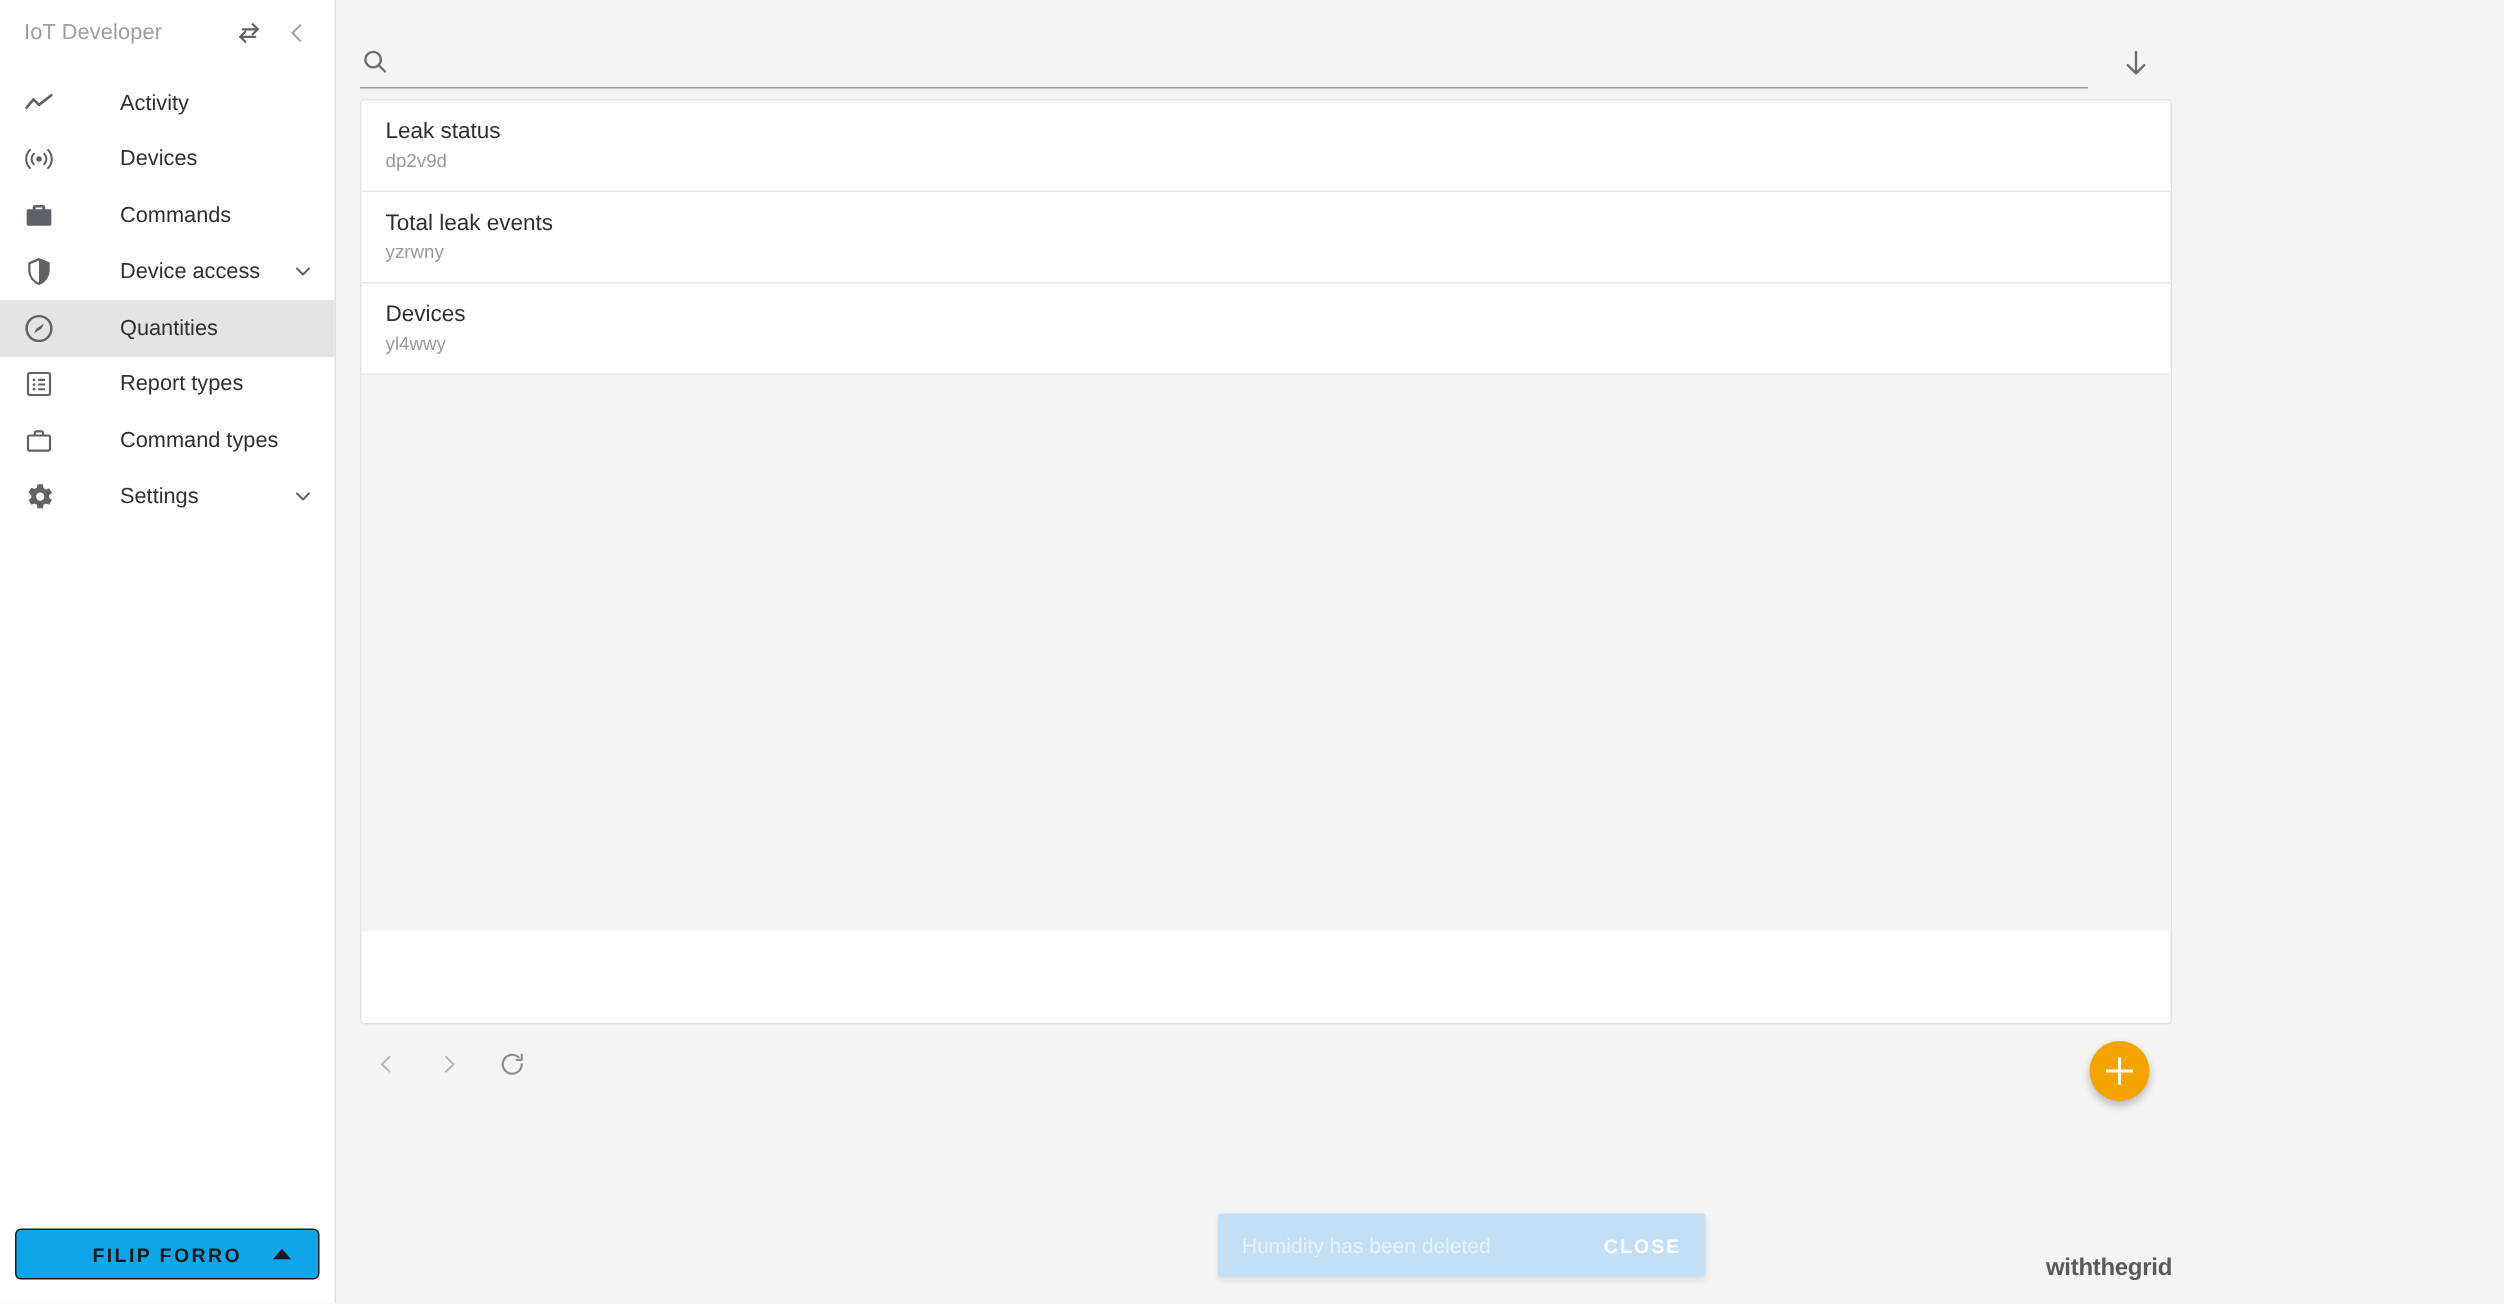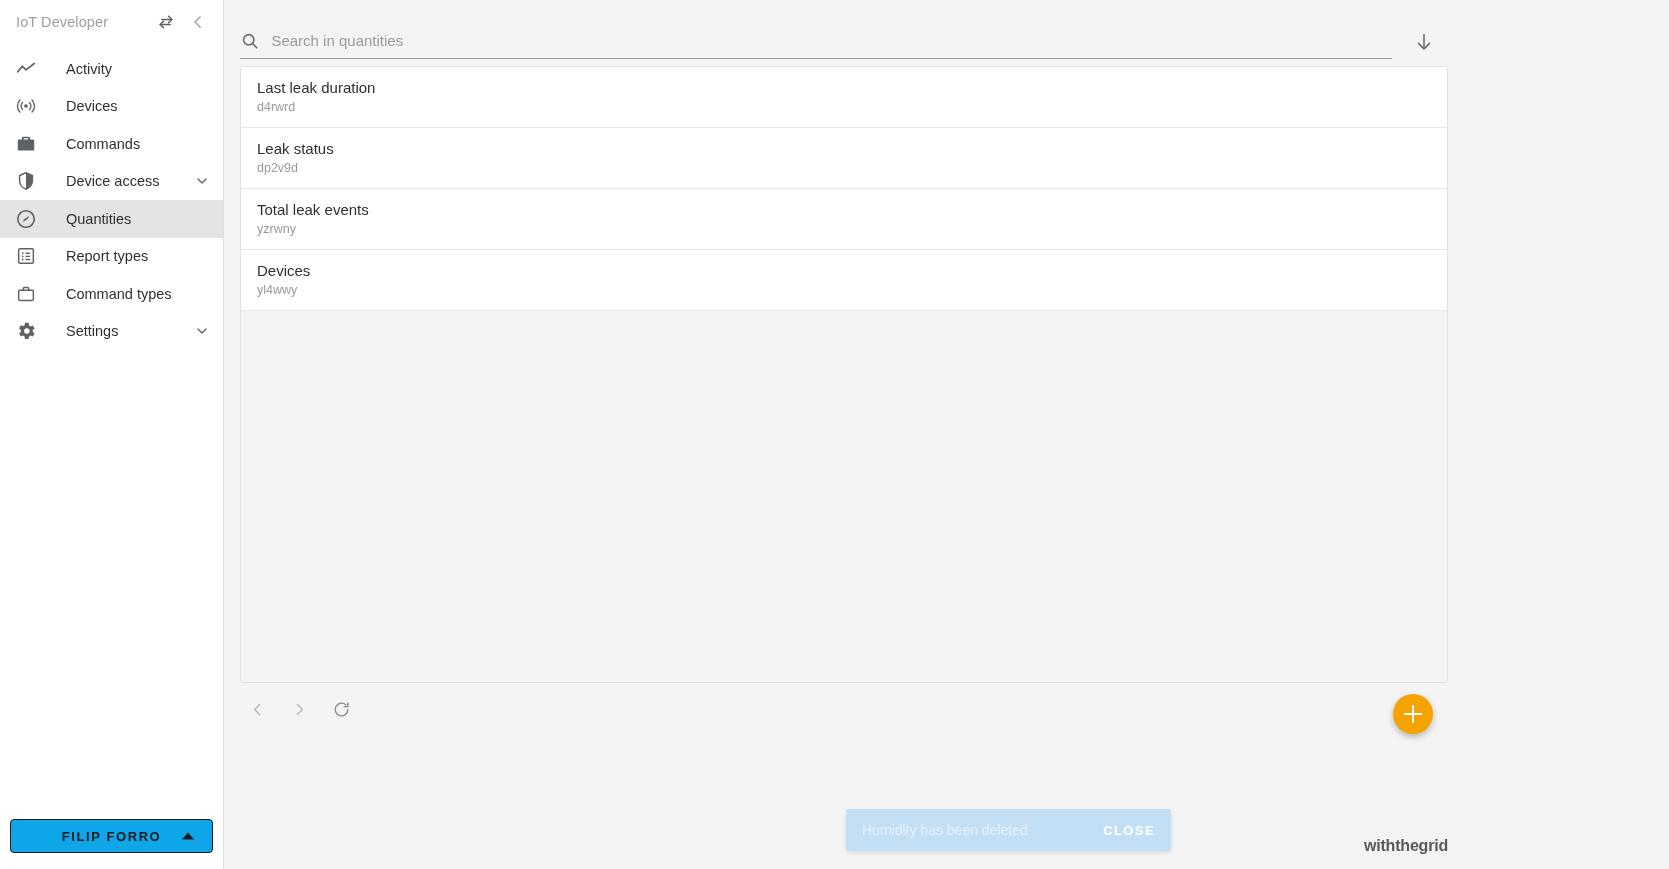--- a/index.html
+++ b/index.html
@@ -42,21 +42,21 @@
     padding-left: 14px; padding-right: 12px;
     cursor: pointer; position: relative;
   }
   .nav-item.active { background: #e4e4e4; }
   .nav-icon {
     width: 24px; height: 24px; flex: 0 0 24px;
     display: flex; align-items: center; justify-content: center;
     color: #5f6368;
   }
   .nav-label {
-    margin-left: 28px;
+    margin-left: 42px;
     font-size: 14.5px; color: #303030; white-space: nowrap;
     flex: 1 1 auto;
   }
   .nav-chev { width: 18px; height: 18px; color: #5f6368; display:flex; align-items:center; justify-content:center; }
 
   .sidebar-spacer { flex: 1 1 auto; }
   .user-btn {
     margin: 0 10px 16px 10px;
     height: 34px;
     border: 1px solid #1a1a1a;
@@ -150,21 +150,21 @@
     position: relative; width: 18px; height: 18px;
   }
   .fab-plus::before, .fab-plus::after {
     content: ""; position: absolute; background: #fff;
   }
   .fab-plus::before { left: 0; top: 8px; width: 18px; height: 2.4px; }
   .fab-plus::after { top: 0; left: 8px; height: 18px; width: 2.4px; }
 
   .snackbar {
     position: absolute;
-    left: 622px; bottom: 18px;
+    left: 588px; bottom: 18px;
     width: 325px; height: 42px;
     background: #c3dff5;
     box-shadow: 0 2px 5px rgba(0,0,0,.10);
     display: flex; align-items: center; justify-content: space-between;
     padding: 0 16px;
     border-radius: 2px;
   }
   .snack-msg { font-size: 14px; color: #e8f2fb; }
   .snack-close {
     font-size: 13px; font-weight: bold; letter-spacing: 1.4px;
@@ -315,36 +315,31 @@
   <main class="main">
 
     <div class="search-row">
       <div class="search-wrap">
         <span class="search-icon">
           <svg width="20" height="20" viewBox="0 0 24 24" fill="none" stroke="currentColor" stroke-width="1.9" stroke-linecap="round">
             <circle cx="10.5" cy="10.5" r="6.2"></circle>
             <line x1="15.2" y1="15.2" x2="20" y2="20"></line>
           </svg>
         </span>
-        <input class="search-input" type="text" placeholder="Search in quantities" style="">
       </div>
       <div class="download-btn">
         <svg width="22" height="24" viewBox="0 0 24 24" fill="none" stroke="currentColor" stroke-width="1.7" stroke-linecap="round" stroke-linejoin="round">
           <line x1="12" y1="4" x2="12" y2="19"></line>
           <polyline points="6 13.5 12 19.5 18 13.5"></polyline>
         </svg>
       </div>
     </div>
 
     <div class="card">
 
-      <div class="list-item">
-        <div class="li-title">Last leak duration</div>
-        <div class="li-sub">d4rwrd</div>
-      </div>
 
       <div class="list-item">
         <div class="li-title">Leak status</div>
         <div class="li-sub">dp2v9d</div>
       </div>
 
       <div class="list-item">
         <div class="li-title">Total leak events</div>
         <div class="li-sub">yzrwny</div>
       </div>

